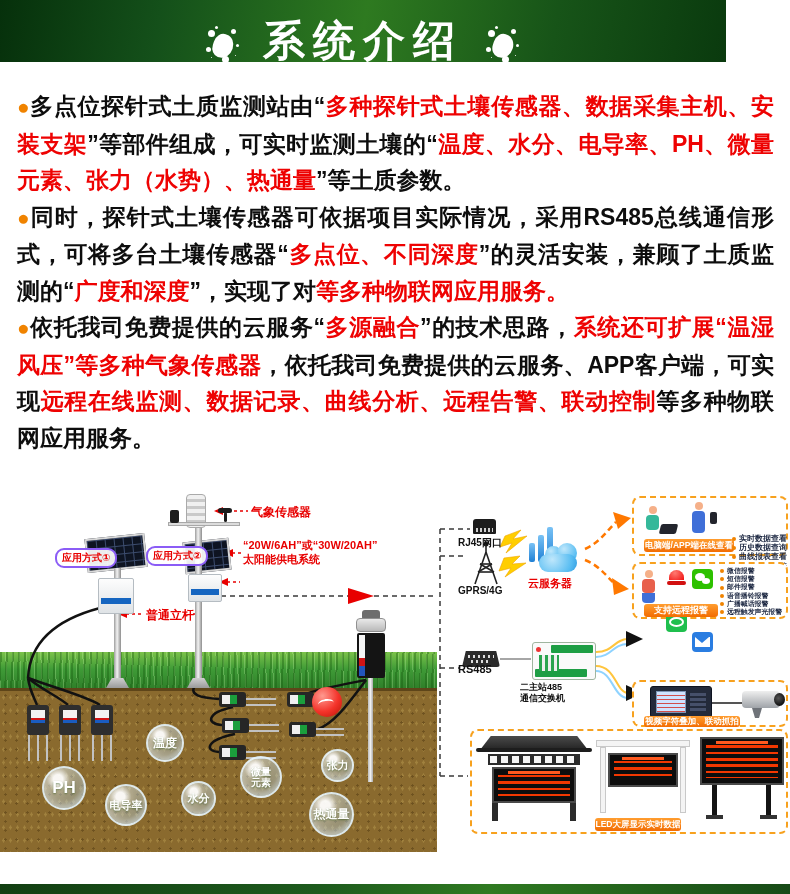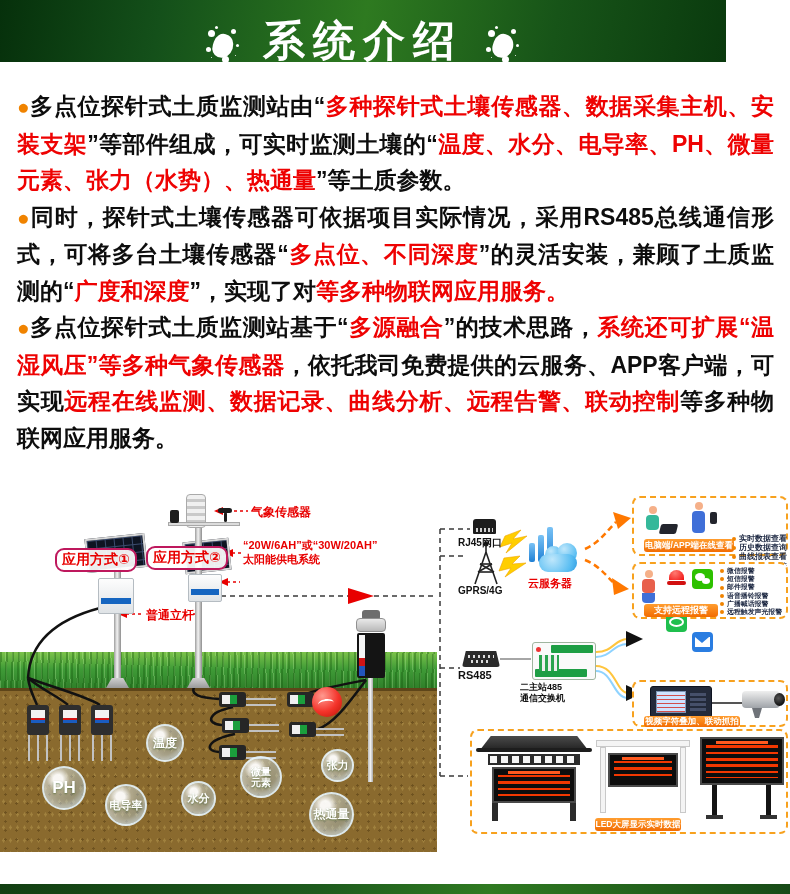--- a/index.html
+++ b/index.html
@@ -25,22 +25,22 @@
   .intro .seg.red { color:#ee0202; }
   .intro .seg.black { color:#0d0d0d; }
   .intro .seg.bullet { color:#f08300; font-size:21px; }
 
   
   .diagram { position:absolute; top:466px; left:0; width:790px; height:418px; }
   .abs { position:absolute; }
   .connector-layer { position:absolute; left:0; top:0; z-index:1; pointer-events:none; }
   .red-label { color:#e80000; font-weight:700; z-index:3; white-space:nowrap; }
   .pre { white-space:pre-line; }
-  .app-badge { color:#e80000; border:2px solid #be185d; border-radius:9px; background:rgba(255,255,255,.92);
-    font-size:14px; font-weight:700; padding:1px 5px; z-index:4; white-space:nowrap; }
+  .app-badge { color:#e80000; border:2px solid #8b5cf6; border-radius:9px; background:rgba(255,255,255,.92);
+    font-size:10px; font-weight:700; padding:1px 5px; z-index:4; white-space:nowrap; }
 
   
   .grass { left:0; top:186px; width:437px; height:38px; z-index:0;
     background:linear-gradient(180deg,#7cc24a 0%,#3f9b37 45%,#2e7d28 100%);
     background-blend-mode:normal; }
   .grass::before { content:""; position:absolute; inset:0;
     background:repeating-linear-gradient(93deg,rgba(18,84,10,.35) 0 2px,transparent 2px 6px),
                repeating-linear-gradient(87deg,rgba(210,255,180,.25) 0 1px,transparent 1px 7px); }
   .soil { left:0; top:222px; width:437px; height:164px; z-index:0; background:#8a6a2e;
     background-image:radial-gradient(#6e5220 1.2px,transparent 1.4px),radial-gradient(#a0813e 1px,transparent 1.2px);
@@ -166,21 +166,21 @@
 
   <header class="banner">
     <div class="splat"></div>
     <h1>系统介绍</h1>
     <div class="splat"></div>
   </header>
 
   <section class="intro">
     <p><span class="seg bullet">●</span><span class="seg black">多点位探针式土质监测站由“</span><span class="seg red">多种探针式土壤传感器、数据采集主机、安装支架</span><span class="seg black">”等部件组成，可实时监测土壤的“</span><span class="seg red">温度、水分、电导率、PH、微量元素、张力（水势）、热通量</span><span class="seg black">”等土质参数。</span></p>
     <p><span class="seg bullet">●</span><span class="seg black">同时，探针式土壤传感器可依据项目实际情况，采用RS485总线通信形式，可将多台土壤传感器“</span><span class="seg red">多点位、不同深度</span><span class="seg black">”的灵活安装，兼顾了土质监测的“</span><span class="seg red">广度和深度</span><span class="seg black">”，实现了对</span><span class="seg red">等多种物联网应用服务。</span></p>
-    <p><span class="seg bullet">●</span><span class="seg black">多点位探针式土质监测站基于“</span><span class="seg red">多源融合</span><span class="seg black">”的技术思路，</span><span class="seg red">系统还可扩展“温湿风压”等多种气象传感器</span><span class="seg black">，依托我司免费提供的云服务、APP客户端，可实现</span><span class="seg red">远程在线监测、数据记录、曲线分析、远程告警、联动控制</span><span class="seg black">等多种物联网应用服务。</span></p>
+    <p><span class="seg bullet">●</span><span class="seg black">依托我司免费提供的云服务“</span><span class="seg red">多源融合</span><span class="seg black">”的技术思路，</span><span class="seg red">系统还可扩展“温湿风压”等多种气象传感器</span><span class="seg black">，依托我司免费提供的云服务、APP客户端，可实现</span><span class="seg red">远程在线监测、数据记录、曲线分析、远程告警、联动控制</span><span class="seg black">等多种物联网应用服务。</span></p>
   </section>
 
   <section class="diagram">
 
     <div class="abs grass"></div>
     <div class="abs soil"></div>
 
     <svg class="connector-layer" width="790" height="418" viewBox="0 0 790 418">
       <g stroke="#3a3a3a" stroke-width="1.5" stroke-dasharray="5 4" fill="none">
         <path d="M212,130 H436"></path>
@@ -375,21 +375,21 @@
         <div class="slots"></div>
       </div>
       <div class="abs" style="left:78px;top:20px;width:30px;height:2px;background:#555;z-index:4;"></div>
       <div class="abs camera-body" style="left:108px;top:9px;width:38px;height:17px;"></div>
       <div class="abs camera-lens" style="left:140px;top:11px;width:11px;height:13px;"></div>
       <div class="abs camera-mount" style="left:118px;top:26px;width:10px;height:10px;"></div>
       <div class="abs orange-label" style="left:10px;top:34px;width:96px;height:11px;font-size:8.5px;">视频字符叠加、联动抓拍</div>
     </div>
 
     <div class="abs rs485-plug" style="left:462px;top:185px;width:38px;height:16px;"></div>
-    <div class="abs net-label" style="left:458px;top:203px;width:46px;font-size:11px;">RS485</div>
+    <div class="abs net-label" style="left:458px;top:197px;width:46px;font-size:11px;">RS485</div>
     <div class="abs switch-dev" style="left:532px;top:176px;width:64px;height:38px;">
       <div class="t1"></div>
       <div class="t2"></div>
       <div class="mid"></div>
       <div class="led"></div>
     </div>
     <div class="abs net-label pre" style="left:520px;top:216px;width:88px;font-size:9px;line-height:10.5px;">二主站485
 通信交换机</div>
 
     <div class="abs panel" style="left:470px;top:263px;width:318px;height:105px;">

